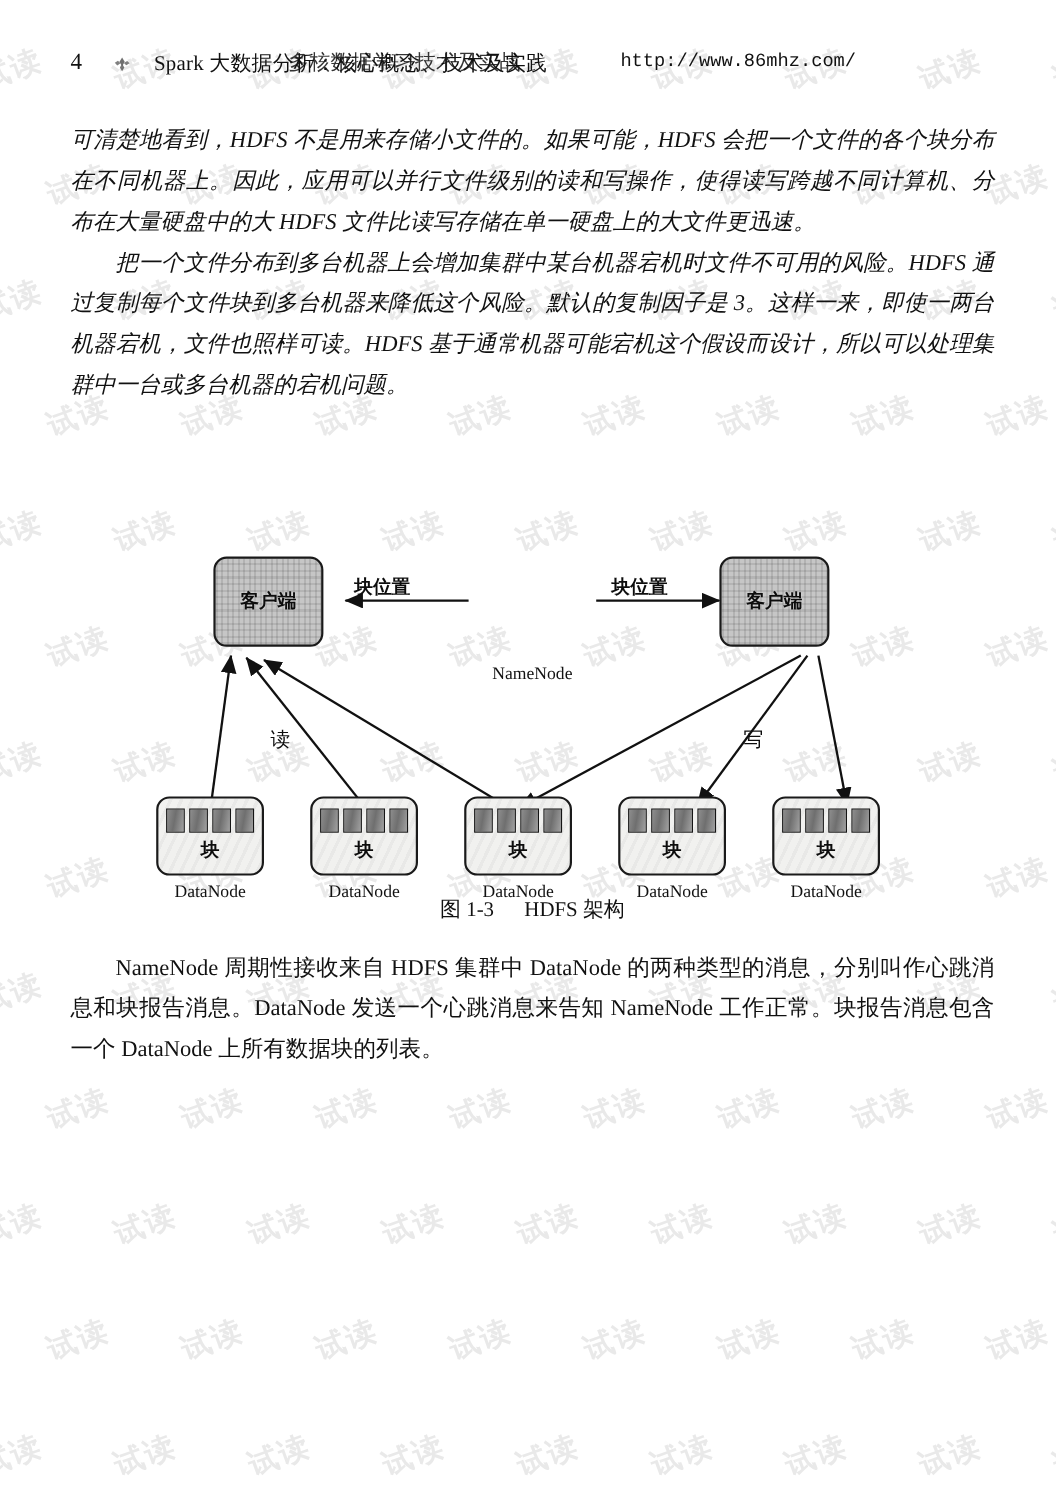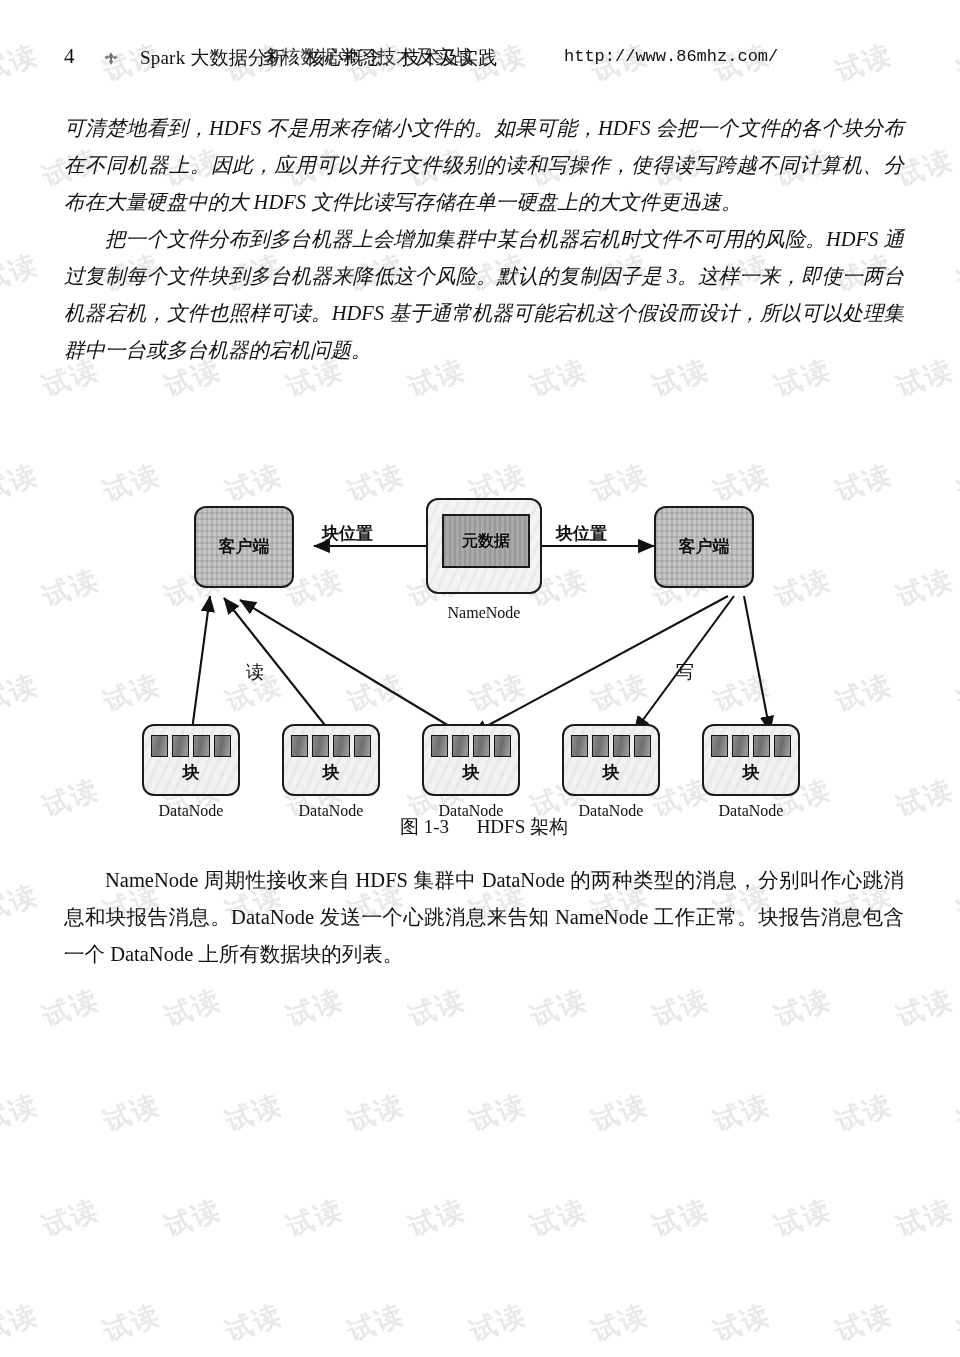--- a/index.html
+++ b/index.html
@@ -420,25 +420,20 @@
           <line x1="664" y1="104" x2="408" y2="242"></line>
           <line x1="670" y1="104" x2="570" y2="240"></line>
           <line x1="680" y1="104" x2="706" y2="240"></line>
         </g>
       </svg>
 
       <div class="node-box client-box" style="left:130px; top:14px;">
         <span class="client-label">客户端</span>
       </div>
 
-      <div class="node-box namenode-box" style="left:362px; top:6px;">
-        <div class="meta-box">
-          <span class="meta-label">元数据</span>
-        </div>
-      </div>
       <div class="caption-under" style="left:340px; top:112px; width:160px;">NameNode</div>
 
       <div class="node-box client-box" style="left:590px; top:14px;">
         <span class="client-label">客户端</span>
       </div>
 
       <div class="edge-label" style="left:258px; top:30px;">块位置</div>
       <div class="edge-label" style="left:492px; top:30px;">块位置</div>
 
       <div class="rw-label" style="left:182px; top:168px;">读</div>

